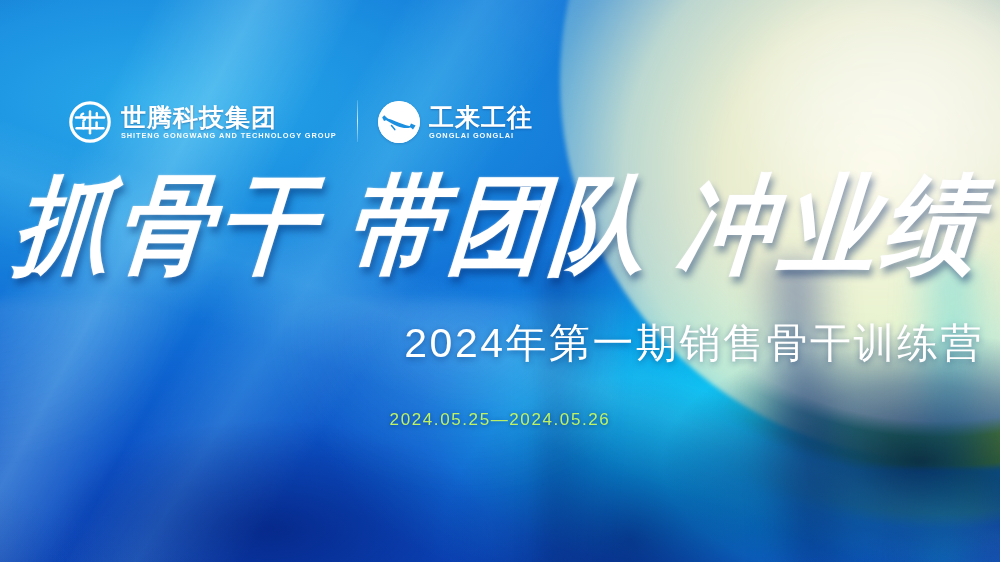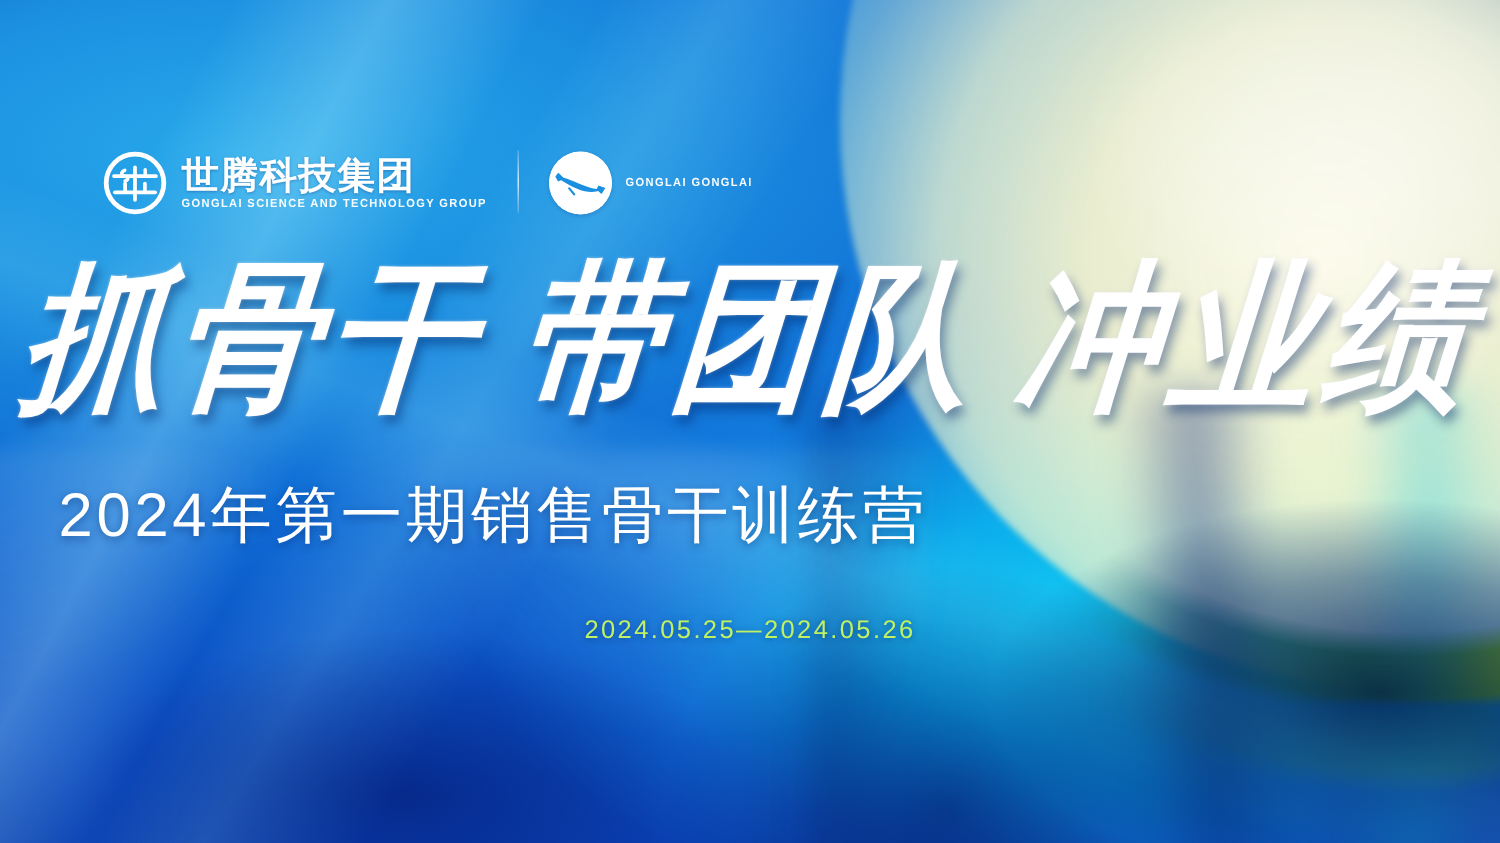--- a/index.html
+++ b/index.html
@@ -191,21 +191,21 @@
     text-shadow:
       3px 5px 7px rgba(3,38,104,.45),
       0 0 2px rgba(255,255,255,.55);
     transform:skewX(-5deg) scaleY(1.12);
   }
   .headline-inner .gap{display:inline-block;width:26px;}
 
   
   .subtitle{
     position:absolute;left:0;right:16px;top:316px;
-    text-align:left;z-index:5;padding-left:39px;
+    text-align:right;z-index:5;padding-left:39px;
   }
   .subtitle span{
     color:#fff;
     font-size:41px;
     font-weight:400;
     letter-spacing:2.5px;
     text-shadow:0 2px 6px rgba(3,38,104,.45);
     white-space:nowrap;
   }
 
@@ -249,38 +249,39 @@
           <path d="M8 17.4 H36" stroke="#ffffff" stroke-width="2.5" stroke-linecap="round"></path>
           <path d="M8.6 28.2 H35.4" stroke="#ffffff" stroke-width="2.5" stroke-linecap="round"></path>
           <path d="M22 11.6 V33.2" stroke="#ffffff" stroke-width="2.5" stroke-linecap="round"></path>
           <path d="M15.2 13.6 C12.4 14.6 12.6 17.0 15.0 17.4 C17.6 17.8 18.0 19.6 15.4 20.6" fill="none" stroke="#ffffff" stroke-width="2.3" stroke-linecap="round"></path>
           <path d="M15.4 22.4 V28.2 M28.6 22.4 V28.2" stroke="#ffffff" stroke-width="2.5" stroke-linecap="round"></path>
           <path d="M28.8 13.2 V17.4" stroke="#ffffff" stroke-width="2.3" stroke-linecap="round"></path>
         </svg>
       </div>
       <div class="brand-words">
         <div class="brand-cn">世腾科技集团</div>
-        <div class="brand-en">GONGLAI SCIENCE AND TECHNOLOGY GROUP</div>
+        <div class="brand-en">SHITENG GONGWANG AND TECHNOLOGY GROUP</div>
       </div>
     </div>
 
     <div class="divider"></div>
 
     <div class="brand">
       <div class="mark-disc">
         <svg viewBox="0 0 42 42" width="42" height="42" aria-hidden="true">
           <circle cx="21" cy="21" r="21" fill="#ffffff"></circle>
           <path d="M5.5 17.5 C10 16.6 15 19.4 21 21.8 C26.5 24 31.5 25.6 36 25.2
                    C31 27.8 25 27.4 19.5 25.2 C14.2 23.1 9.6 20.2 5.5 17.5 Z" fill="#1b8fe0"></path>
           <path d="M6.2 14.2 L10.4 18.2 L6.0 20.0 L4.2 16.6 Z" fill="#1b8fe0"></path>
           <path d="M33.0 22.6 L37.6 24.4 L35.0 28.4 L31.6 25.4 Z" fill="#1b8fe0"></path>
           <path d="M13.5 24.6 L16.8 28.6" stroke="#1b8fe0" stroke-width="1.5" stroke-linecap="round"></path>
         </svg>
       </div>
       <div class="brand-words">
+        <div class="brand-cn">工来工往</div>
         <div class="brand-en">GONGLAI GONGLAI</div>
       </div>
     </div>
 
   </div>
 
   <div class="headline">
     <div class="headline-inner"><span>抓骨干</span><span class="gap"></span><span>带团队</span><span class="gap"></span><span>冲业绩</span></div>
   </div>
 

